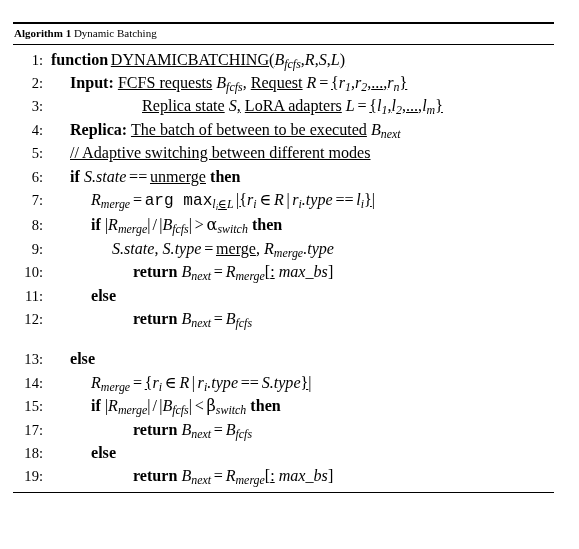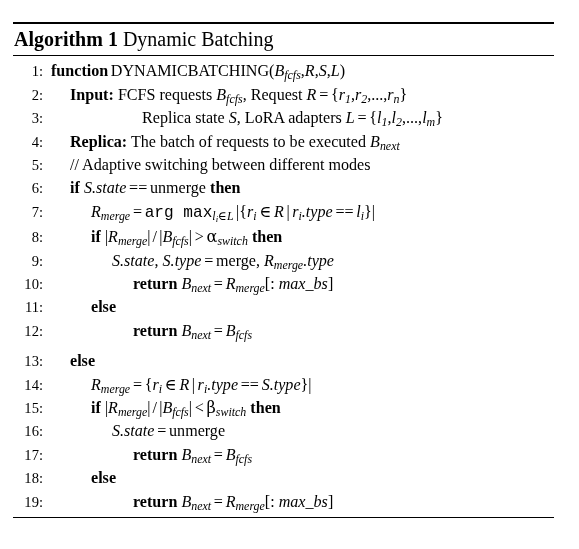--- a/index.html
+++ b/index.html
@@ -32,21 +32,21 @@
   }
   .rule-thin {
     height: 0;
     border: 0;
     border-top: 1px solid #000;
     margin: 0;
   }
 
   
   .alg-caption {
-    font-size: 20px;
+    font-size: 11px;
     line-height: 1.32;
     padding: 2px 0 3px 1px;
     white-space: nowrap;
   }
   .alg-caption .alg-label {
     font-weight: bold;
   }
   .alg-caption .alg-title {
     font-weight: normal;
   }
@@ -59,21 +59,21 @@
   }
 
   .alg-line {
     display: flex;
     align-items: baseline;
     line-height: 1.455;
     white-space: nowrap;
   }
   
   .alg-line.gap-before {
-    margin-top: 7px;
+    margin-top: 17px;
   }
 
   .line-no {
     flex: 0 0 auto;
     width: 30px;
     text-align: right;
     font-size: 14.6px;
     font-family: "Liberation Serif", "DejaVu Serif", serif;
     padding-right: 2px;
   }
@@ -85,21 +85,21 @@
   .ind0 { padding-left: 6px;  }
   .ind1 { padding-left: 25px; }
   .ind2 { padding-left: 46px; }
   .ind3 { padding-left: 67px; }
   .ind4 { padding-left: 88px; }
   
   .ind-cont { padding-left: 97px; }
 
   
   .kw   { font-weight: bold; }
-  .rm   { font-style: normal; }
+  .rm   { font-style: normal; text-decoration: underline; }
   .mi   { font-style: italic; }
 
   
   .op   { font-style: normal; padding: 0 0.17em; }
   .opn  { font-style: normal; padding: 0 0.13em; }
   .bar  { font-style: normal; padding: 0 0.16em; }
   .vert { font-style: normal; }
 
   
   sub {
@@ -142,21 +142,21 @@
       <span class="line-body ind1"><span class="kw">Input:</span><span> </span><span class="rm">FCFS requests</span><span> </span><span class="mi">B</span><sub>fcfs</sub><span class="rm">,</span><span> </span><span class="rm">Request</span><span> </span><span class="mi">R</span><span class="op">=</span><span class="rm">{</span><span class="mi">r</span><sub>1</sub><span class="rm">,</span><span class="mi">r</span><sub>2</sub><span class="rm">,</span><span class="rm">...</span><span class="rm">,</span><span class="mi">r</span><sub>n</sub><span class="rm">}</span></span>
     </div>
 
     <div class="alg-line">
       <span class="line-no">3:</span>
       <span class="line-body ind-cont"><span class="rm">Replica state</span><span> </span><span class="mi">S</span><span class="rm">,</span><span> </span><span class="rm">LoRA adapters</span><span> </span><span class="mi">L</span><span class="op">=</span><span class="rm">{</span><span class="mi">l</span><sub>1</sub><span class="rm">,</span><span class="mi">l</span><sub>2</sub><span class="rm">,</span><span class="rm">...</span><span class="rm">,</span><span class="mi">l</span><sub>m</sub><span class="rm">}</span></span>
     </div>
 
     <div class="alg-line">
       <span class="line-no">4:</span>
-      <span class="line-body ind1"><span class="kw">Replica:</span><span> </span><span class="rm">The batch of requests to be executed</span><span> </span><span class="mi">B</span><sub>next</sub></span>
+      <span class="line-body ind1"><span class="kw">Replica:</span><span> </span><span class="rm">The batch of between to be executed</span><span> </span><span class="mi">B</span><sub>next</sub></span>
     </div>
 
     <div class="alg-line">
       <span class="line-no">5:</span>
       <span class="line-body ind1"><span class="rm">// Adaptive switching between different modes</span></span>
     </div>
 
     <div class="alg-line">
       <span class="line-no">6:</span>
       <span class="line-body ind1"><span class="kw">if</span><span> </span><span class="mi">S</span><span class="mi">.</span><span class="mi">state</span><span class="op">==</span><span class="rm">unmerge</span><span> </span><span class="kw">then</span></span>
@@ -200,24 +200,20 @@
     <div class="alg-line">
       <span class="line-no">14:</span>
       <span class="line-body ind2"><span class="mi">R</span><sub>merge</sub><span class="op">=</span><span class="rm">{</span><span class="mi">r</span><sub>i</sub><span class="op">∈</span><span class="mi">R</span><span class="bar">|</span><span class="mi">r</span><sub>i</sub><span class="mi">.</span><span class="mi">type</span><span class="op">==</span><span class="mi">S</span><span class="mi">.</span><span class="mi">type</span><span class="rm">}</span><span class="vert">|</span></span>
     </div>
 
     <div class="alg-line">
       <span class="line-no">15:</span>
       <span class="line-body ind2"><span class="kw">if</span><span> </span><span class="vert">|</span><span class="mi">R</span><sub>merge</sub><span class="vert">|</span><span class="opn">/</span><span class="vert">|</span><span class="mi">B</span><sub>fcfs</sub><span class="vert">|</span><span class="op">&lt;</span><span class="greek">β</span><sub>switch</sub><span> </span><span class="kw">then</span></span>
     </div>
 
-    <div class="alg-line">
-      <span class="line-no">16:</span>
-      <span class="line-body ind3"><span class="mi">S</span><span class="mi">.</span><span class="mi">state</span><span class="op">=</span><span class="rm">unmerge</span></span>
-    </div>
 
     <div class="alg-line">
       <span class="line-no">17:</span>
       <span class="line-body ind4"><span class="kw">return</span><span> </span><span class="mi">B</span><sub>next</sub><span class="op">=</span><span class="mi">B</span><sub>fcfs</sub></span>
     </div>
 
     <div class="alg-line">
       <span class="line-no">18:</span>
       <span class="line-body ind2"><span class="kw">else</span></span>
     </div>

